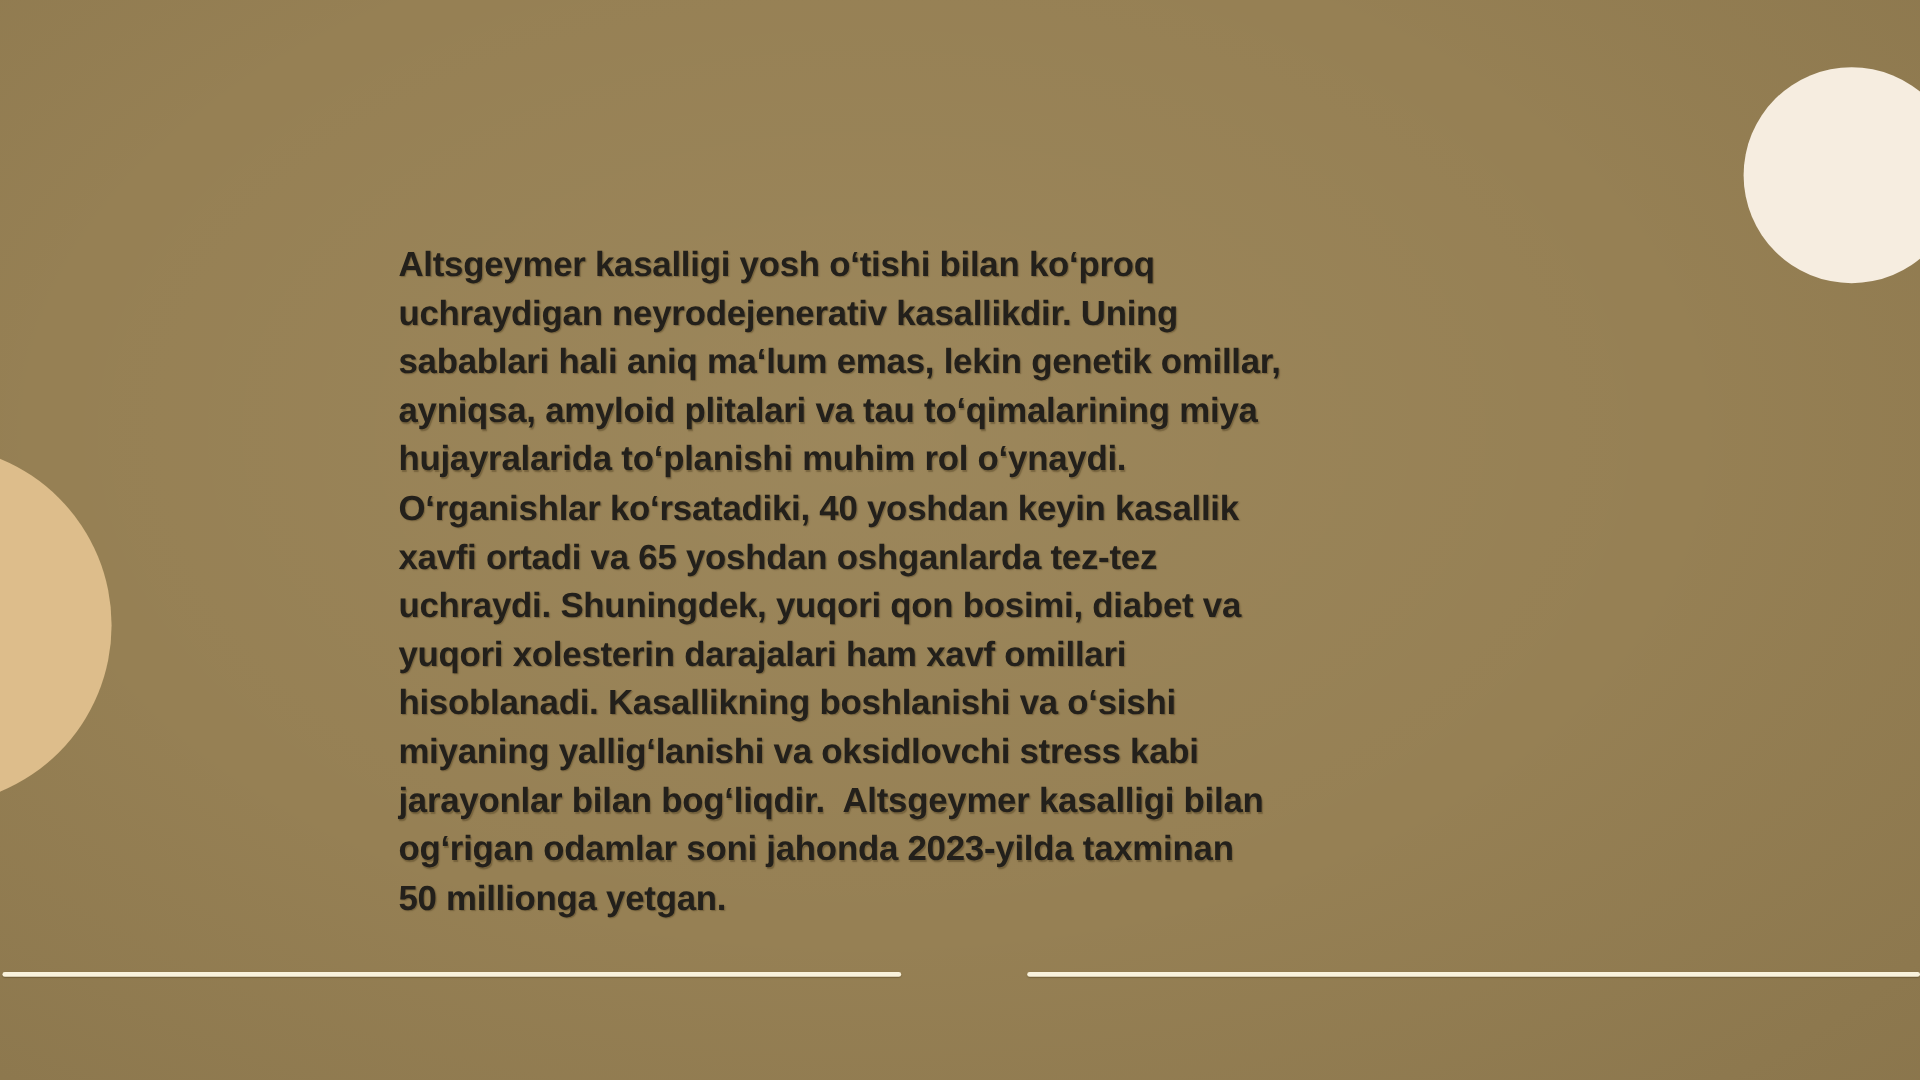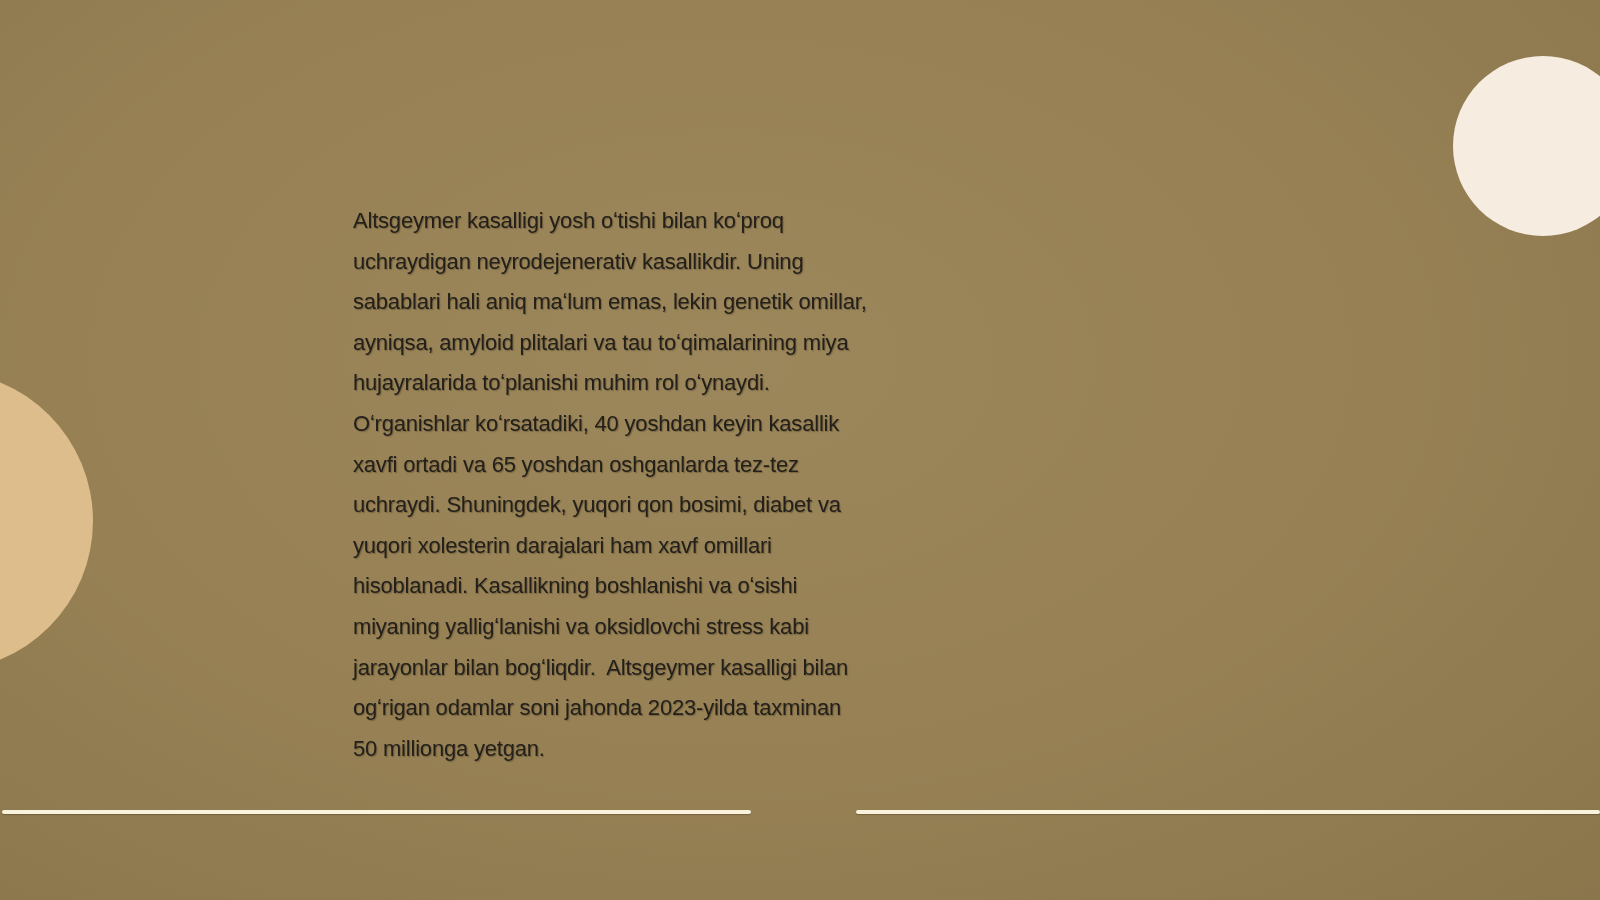--- a/index.html
+++ b/index.html
@@ -32,30 +32,31 @@
   }
   .circle-left {
     left: -207px;
     top: 371px;
     width: 300px;
     height: 300px;
     background: var(--circle-sand, #ddbd8b);
   }
   .body-text {
     position: absolute;
-    left: 353px;
+    left: 332px;
     top: 201px;
     width: 960px;
     margin: 0;
-    font-size: 22px;
+    font-size: 29px;
     line-height: 40.6px;
     letter-spacing: -0.2px;
     color: var(--text, #23201b);
     white-space: pre-wrap;
     text-shadow: 1px 1px 1px rgba(55,40,15,0.35);
+    font-weight: bold;
   }
   .divider {
     position: absolute;
     top: 810px;
     height: 4px;
     border-radius: 2px;
     background: var(--divider, #f9f2dc);
     box-shadow: 0 1px 1px rgba(70,55,25,0.4);
   }
   .divider-left {

